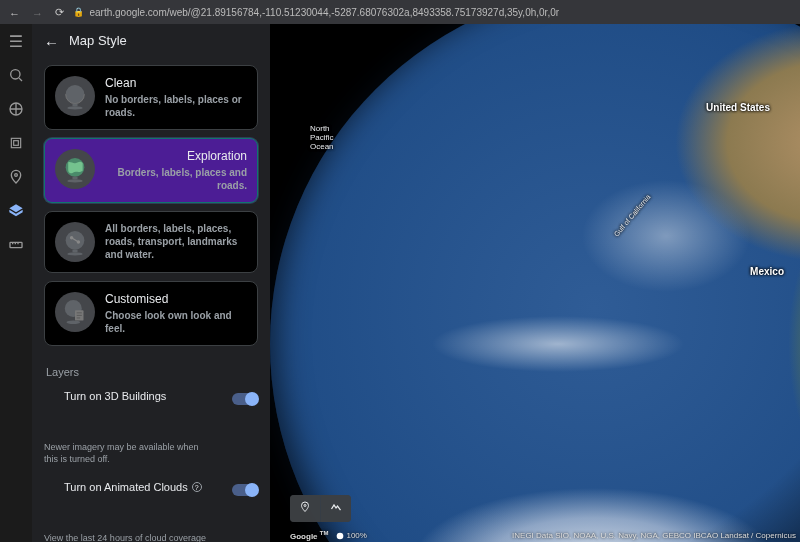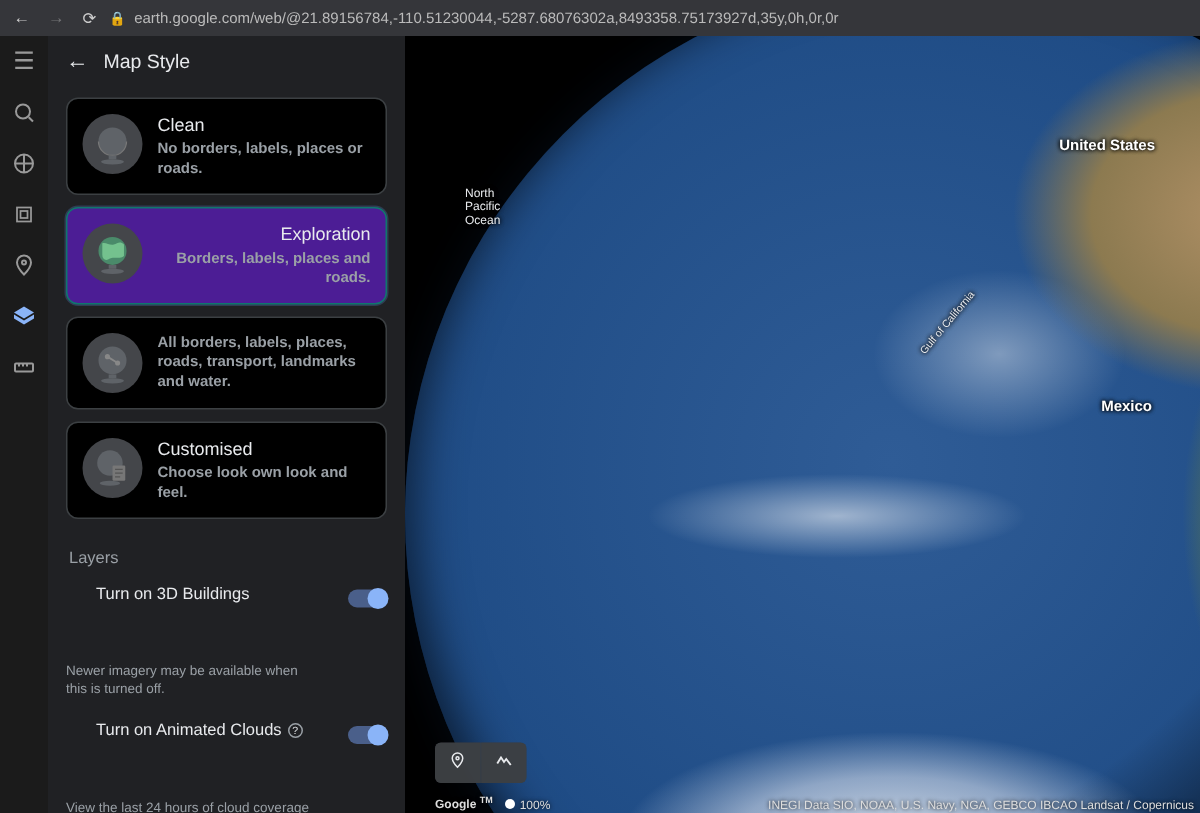--- a/index.html
+++ b/index.html
@@ -375,22 +375,22 @@
         <div class="d">View the last 24 hours of cloud coverage in a looping animation.</div>
       </div>
       <div class="toggle on">
           <div class="knob"></div>
         </div>
     </div>
   </div>
 
   <div class="map-canvas">
     <div class="earth"></div>
-    <div class="map-label" style="top:68px; right:30px;">United States</div>
-    <div class="map-label" style="top:242px; right:32px;">Mexico</div>
+    <div class="map-label" style="top:78px; right:30px;">United States</div>
+    <div class="map-label" style="top:242px; right:16px;">Mexico</div>
     <div class="map-label small" style="top:100px; left:40px; white-space:pre; text-align:left;">North
 Pacific
 Ocean</div>
     <div class="map-label small" style="top:188px; right:142px; transform:rotate(-50deg); font-size:7px;">Gulf of California</div>
   </div>
 
   <div class="bottom-controls">
     <div class="bc-btn">
       <svg viewBox="0 0 24 24" width="12" height="12" fill="none" stroke="currentColor" stroke-width="2">
           <path d="M12 21s-7-7-7-12a7 7 0 0 1 14 0c0 5-7 12-7 12z"></path>

